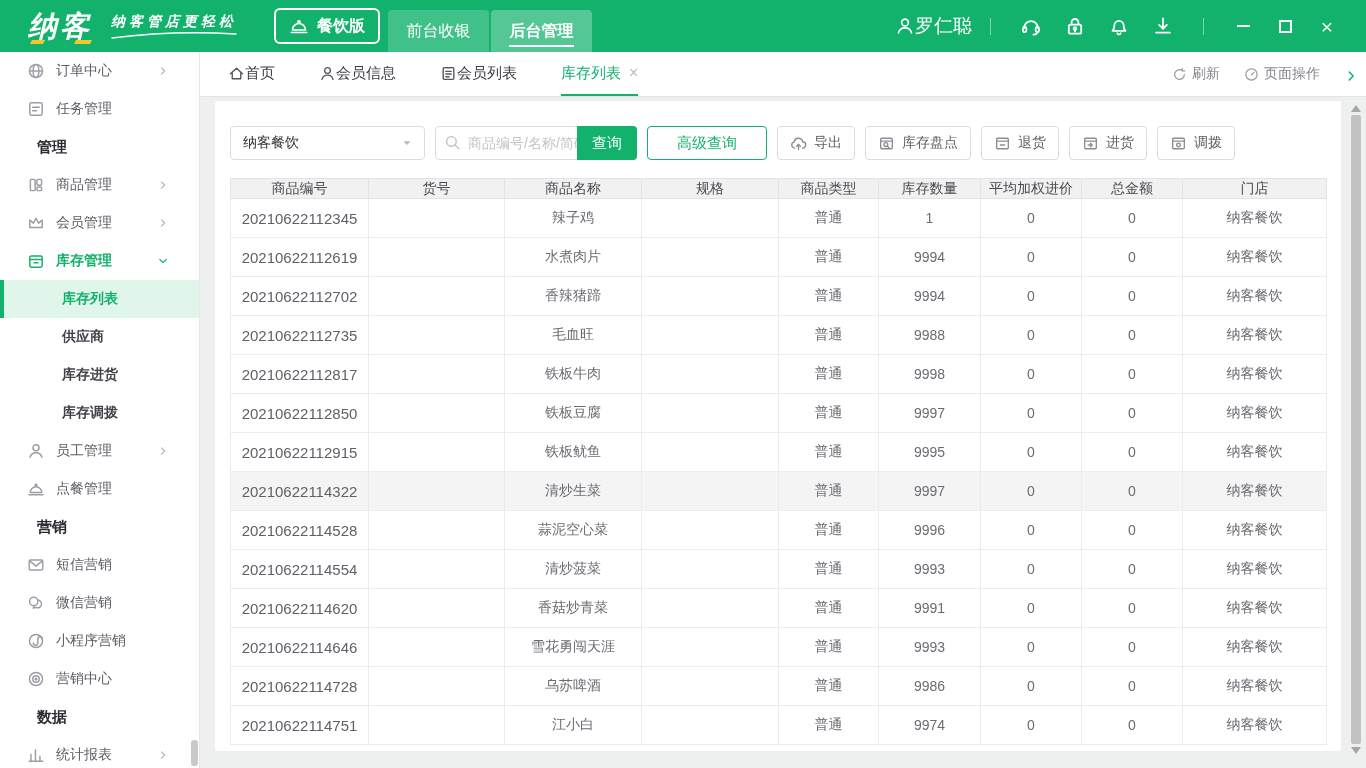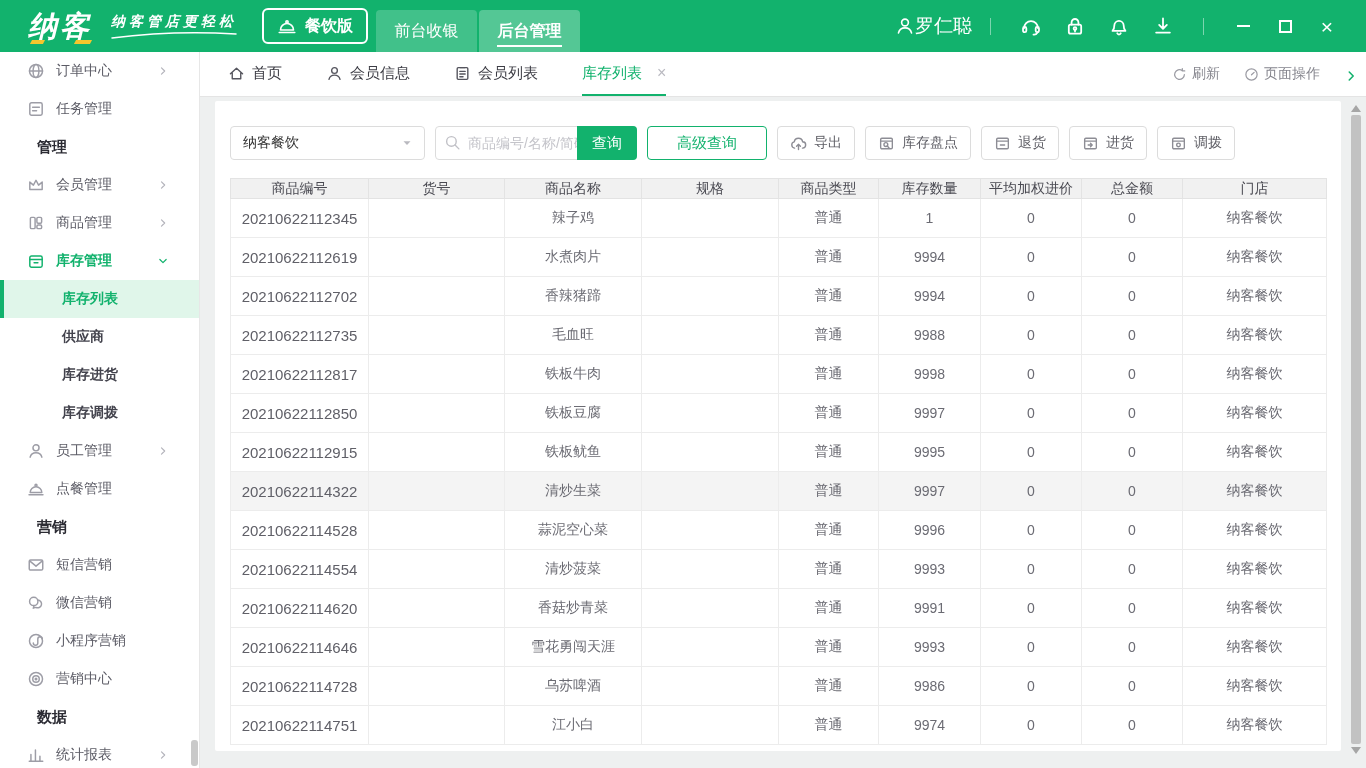--- a/index.html
+++ b/index.html
@@ -7,21 +7,21 @@
     font-family:"Liberation Sans","DejaVu Sans",sans-serif; background:#eef0f0; }
   .app { width:1366px; height:768px; display:flex; flex-direction:column; }
 
   
   .topbar { flex:0 0 52px; background:#12b26d; display:flex; align-items:center; color:#fff; position:relative; }
   .logo { margin-left:28px; font-size:29px; font-weight:bold; font-style:italic; letter-spacing:3px; position:relative; line-height:1; }
   .logo::before { content:''; position:absolute; left:3px; bottom:-3px; width:13px; height:4px; background:#f6c62d; transform:skewX(-28deg); }
   .logo::after { content:''; position:absolute; left:47px; bottom:-3px; width:16px; height:4px; background:#f6c62d; transform:skewX(-28deg); }
   .slogan-wrap { margin-left:18px; display:flex; flex-direction:column; align-items:center; }
   .slogan { font-size:14px; font-style:italic; font-weight:bold; letter-spacing:4px; }
-  .edition-btn { margin-left:24px; height:36px; padding:0 13px; border:2px solid #fff; border-radius:6px;
+  .edition-btn { margin-left:36px; height:36px; padding:0 13px; border:2px solid #fff; border-radius:6px;
     background:transparent; color:#fff; font-size:16px; font-weight:bold; display:flex; align-items:center; gap:8px; cursor:pointer; }
   .main-tabs { display:flex; margin-left:8px; align-self:flex-end; height:42px; gap:2px; }
   .main-tab { width:101px; display:flex; align-items:center; justify-content:center;
     background:rgba(255,255,255,.20); border-radius:4px 4px 0 0; font-size:16px; position:relative; cursor:pointer; }
   .main-tab.active { font-weight:bold; background:rgba(255,255,255,.28); }
   .main-tab.active::after { content:''; position:absolute; bottom:5px; left:18px; right:18px; height:2px; background:#fff; }
   .topbar-right { margin-left:auto; display:flex; align-items:center; margin-right:18px; }
   .user-chip { display:flex; align-items:center; font-size:19px; cursor:pointer; }
   .tb-divider { width:1px; height:17px; background:rgba(255,255,255,.45); margin:0 18px; }
   .tb-iconbtn { width:22px; height:22px; margin:0 11px; cursor:pointer; color:#fff; }
@@ -40,21 +40,21 @@
   .side-item.parent-active { font-weight:bold; }
   .side-section { height:38px; display:flex; align-items:center; padding-left:37px; font-size:15px; font-weight:bold; color:#2b2b33; }
   .side-sub { height:38px; display:flex; align-items:center; padding-left:62px; font-size:14px; font-weight:bold; color:#43434d; cursor:pointer; }
   .side-sub.active { background:#e0f6ea; color:#12b26d; border-left:4px solid #12b26d; padding-left:58px; }
   .sidebar-thumb { position:absolute; right:1px; bottom:2px; width:7px; height:26px; background:#c9c9c9; border-radius:3px; }
 
   .content { flex:1; display:flex; flex-direction:column; position:relative; min-width:0; }
 
   
   .tabstrip { flex:0 0 44px; background:#fff; border-bottom:1px solid #e4e4e4; display:flex; align-items:center; padding:0 8px 0 28px; }
-  .tsp-tab { display:flex; align-items:center; gap:7px; height:44px; margin-right:44px; font-size:15px; color:#3c3c44; cursor:pointer; border-bottom:2px solid transparent; }
+  .tsp-tab { display:flex; align-items:center; height:44px; margin-right:44px; font-size:15px; color:#3c3c44; cursor:pointer; border-bottom:2px solid transparent; }
   .tsp-tab .icon { width:17px; height:17px; color:#55555e; }
   .tsp-tab.active { color:#12b26d; border-bottom-color:#12b26d; }
   .tsp-close { color:#b9b9c0; font-size:16px; margin-left:8px; line-height:1; }
   .tsp-right { margin-left:auto; display:flex; align-items:flex-end; gap:24px; color:#85858d; font-size:14px; }
   .tsp-action { display:flex; align-items:center; gap:5px; cursor:pointer; }
   .tsp-action .icon { width:15px; height:15px; color:#9a9aa2; }
   .tsp-chevron { width:14px; height:14px; color:#12b26d; cursor:pointer; }
 
   
   .card { margin:4px 25px 0 15px; background:#fff; height:650px; overflow:hidden; padding:25px 15px 0 15px; border-radius:2px; }
@@ -203,39 +203,39 @@
               </svg>
             </span>
             <span>任务管理</span>
           </div>
           <div class="side-section">
             <span>管理</span>
           </div>
           <div class="side-item">
             <span class="icon ">
               <svg viewBox="0 0 16 16">
-                <path d="M2.5 12V5.4l3.2 2.7L8 3.8l2.3 4.3 3.2-2.7V12z"></path>
-              </svg>
-            </span>
-            <span>会员管理</span>
-            <span class="icon arrow">
-              <svg viewBox="0 0 16 16">
-                <path d="M6 3.8L10.2 8 6 12.2" stroke-width="1.6"></path>
-              </svg>
-            </span>
-          </div>
-          <div class="side-item">
-            <span class="icon ">
-              <svg viewBox="0 0 16 16">
                 <rect x="3" y="3" width="4.2" height="10" rx="1"></rect>
                 <rect x="8.8" y="3" width="4.2" height="5.2" rx="1"></rect>
                 <rect x="8.8" y="9.8" width="4.2" height="3.2" rx="1"></rect>
               </svg>
             </span>
             <span>商品管理</span>
+            <span class="icon arrow">
+              <svg viewBox="0 0 16 16">
+                <path d="M6 3.8L10.2 8 6 12.2" stroke-width="1.6"></path>
+              </svg>
+            </span>
+          </div>
+          <div class="side-item">
+            <span class="icon ">
+              <svg viewBox="0 0 16 16">
+                <path d="M2.5 12V5.4l3.2 2.7L8 3.8l2.3 4.3 3.2-2.7V12z"></path>
+              </svg>
+            </span>
+            <span>会员管理</span>
             <span class="icon arrow">
               <svg viewBox="0 0 16 16">
                 <path d="M6 3.8L10.2 8 6 12.2" stroke-width="1.6"></path>
               </svg>
             </span>
           </div>
           <div class="side-item parent-active">
             <span class="icon ">
               <svg viewBox="0 0 16 16">
                 <rect x="2.5" y="3.5" width="11" height="10" rx="1.5"></rect>

